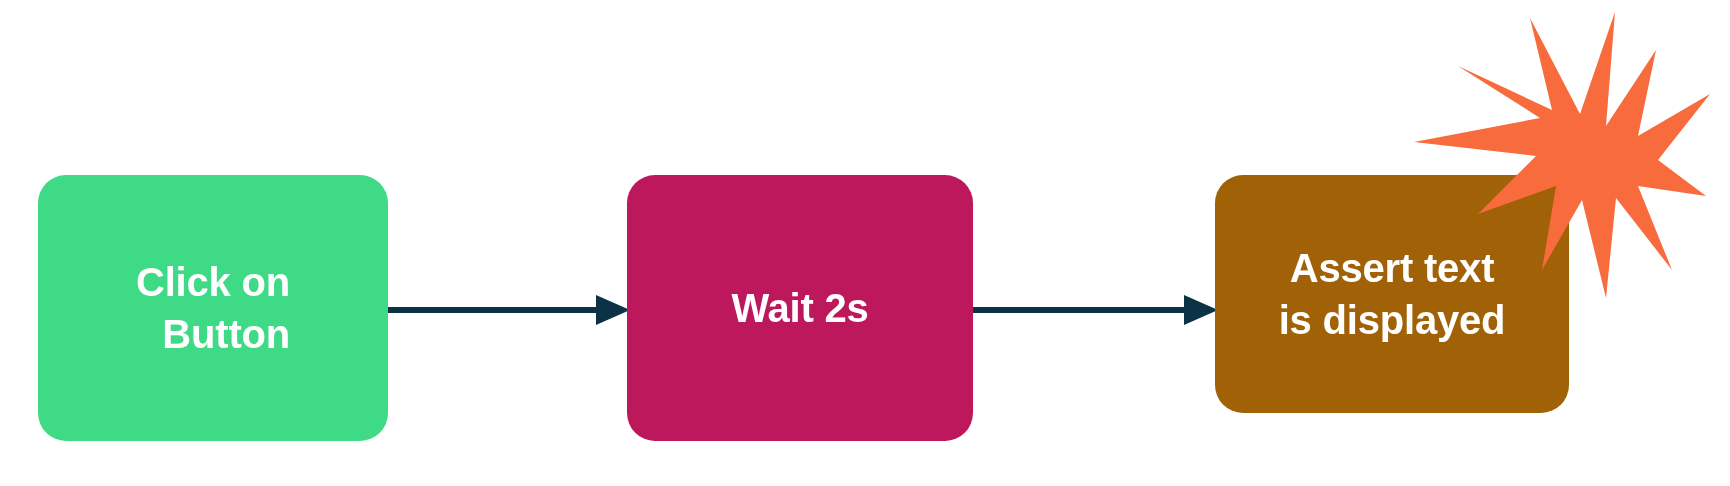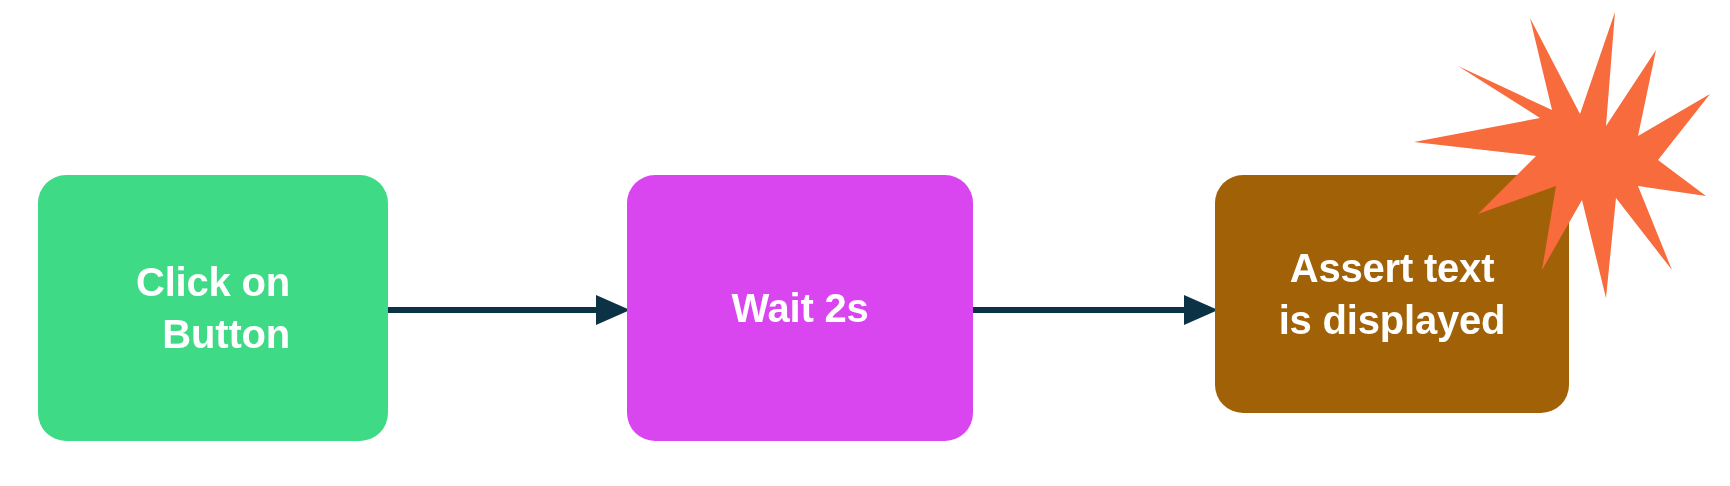--- a/index.html
+++ b/index.html
@@ -40,21 +40,21 @@
     width: 350px;
     height: 266px;
     background: #3FDA85;
     text-align: right;
   }
   #node-wait {
     left: 627px;
     top: 175px;
     width: 346px;
     height: 266px;
-    background: #d946ef;
+    background: #be185d;
   }
   #node-assert {
     left: 1215px;
     top: 175px;
     width: 354px;
     height: 238px;
     background: #a16207;
   }
   .connector {
     position: absolute;

